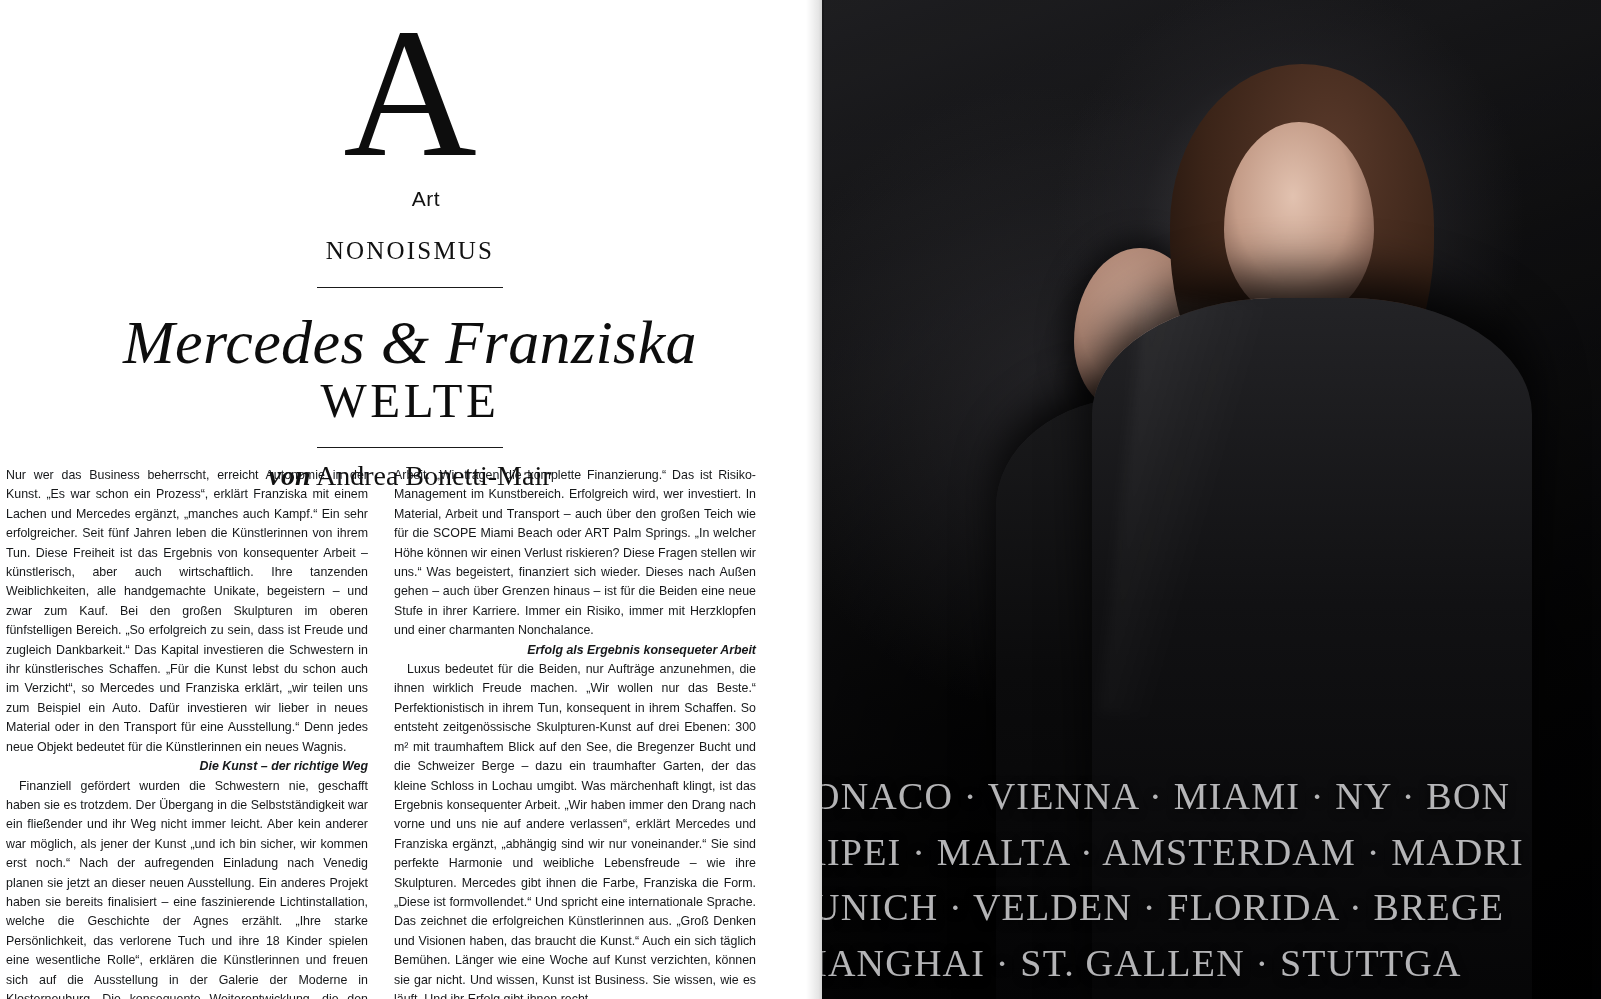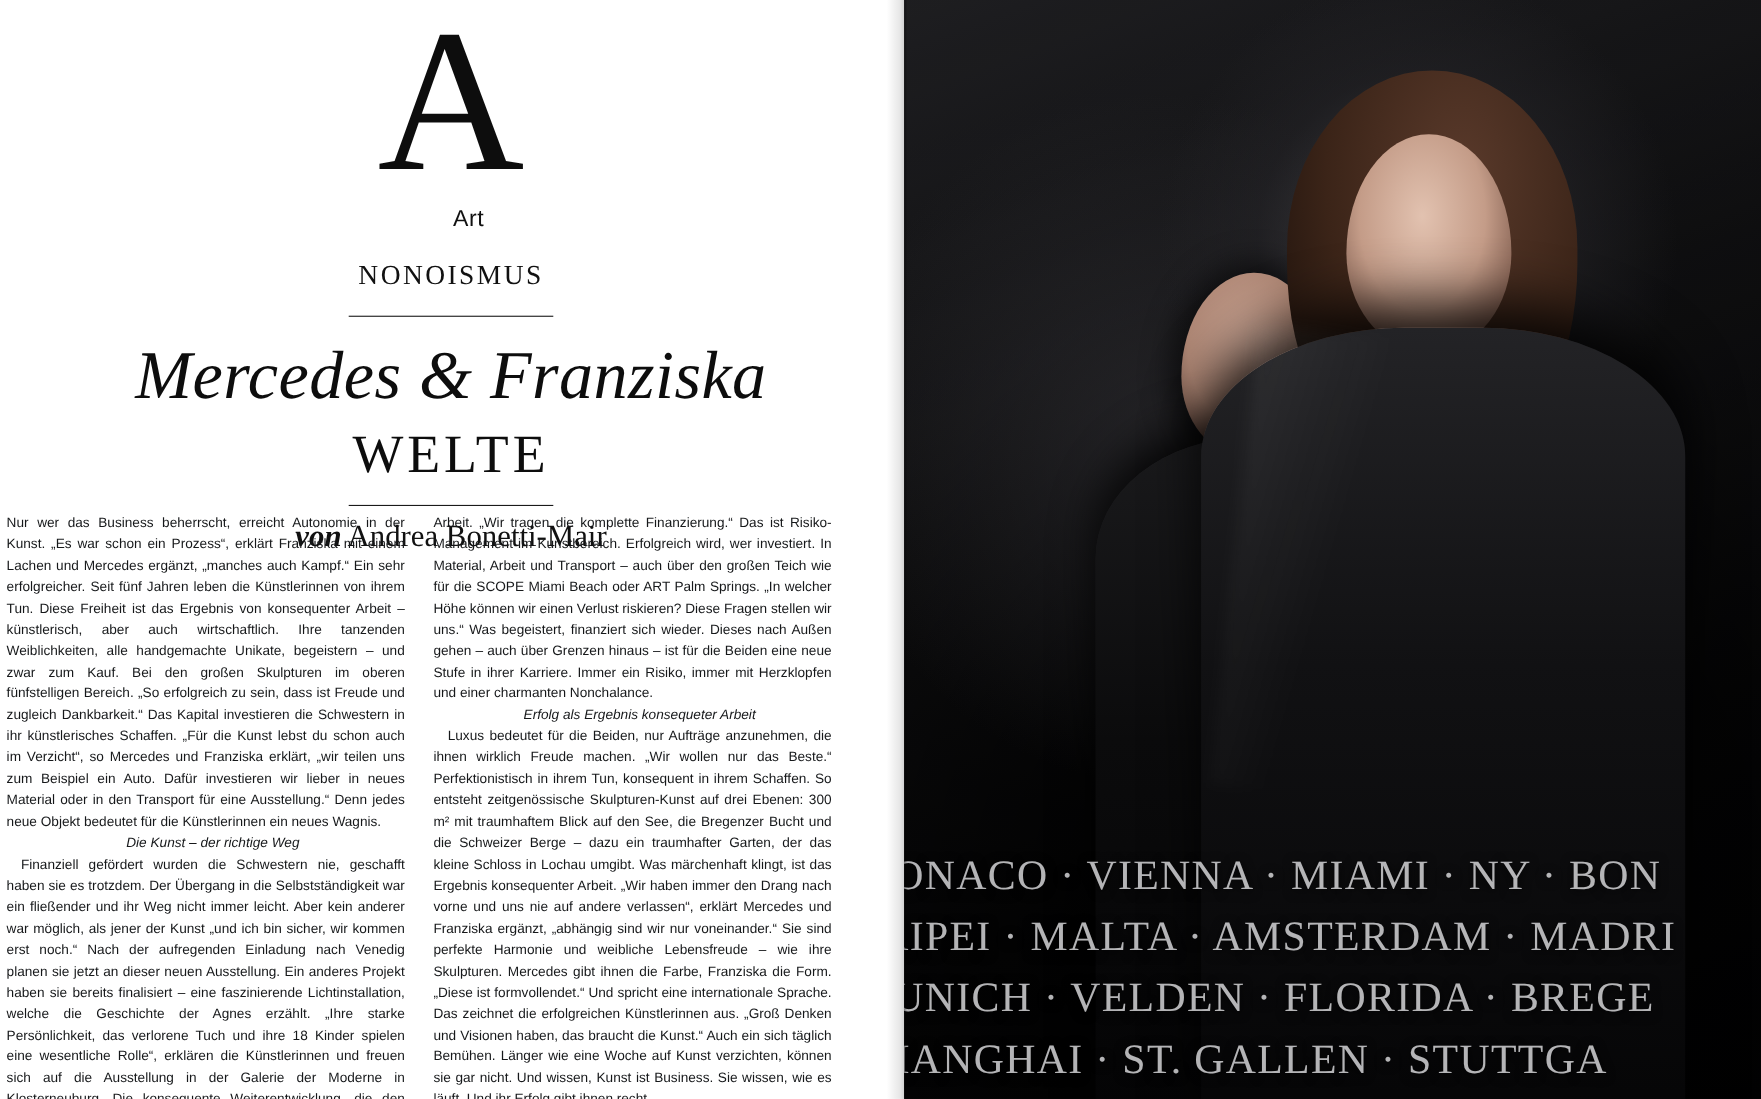--- a/index.html
+++ b/index.html
@@ -82,21 +82,21 @@
     margin-top: 22px;
     line-height: 1.05;
   }
 
   .headline-2 {
     font-family: "Liberation Serif", serif;
     font-size: 49px;
     letter-spacing: 3.5px;
     color: #0d0d0d;
     line-height: 1.05;
-    margin-top: 12px;
+    margin-top: 0;
   }
 
   .rule2 {
     width: 186px;
     height: 1px;
     background: #1a1a1a;
     margin: 20px auto 0 auto;
   }
 
   .byline {
@@ -131,25 +131,25 @@
     color: #16181a;
     font-family: "Liberation Sans", sans-serif;
   }
   .col p {
     margin: 0;
   }
   .col p.indent {
     text-indent: 13px;
   }
   .subhead {
-    font-weight: 400;
+    font-weight: 700;
     font-style: italic;
     margin-top: 2px;
     text-indent: 13px;
-    text-align: center;
+    text-align: right;
   }
 
   
   .right-page {
     position: absolute;
     left: 822px;
     top: 0;
     width: 779px;
     height: 999px;
     overflow: hidden;

